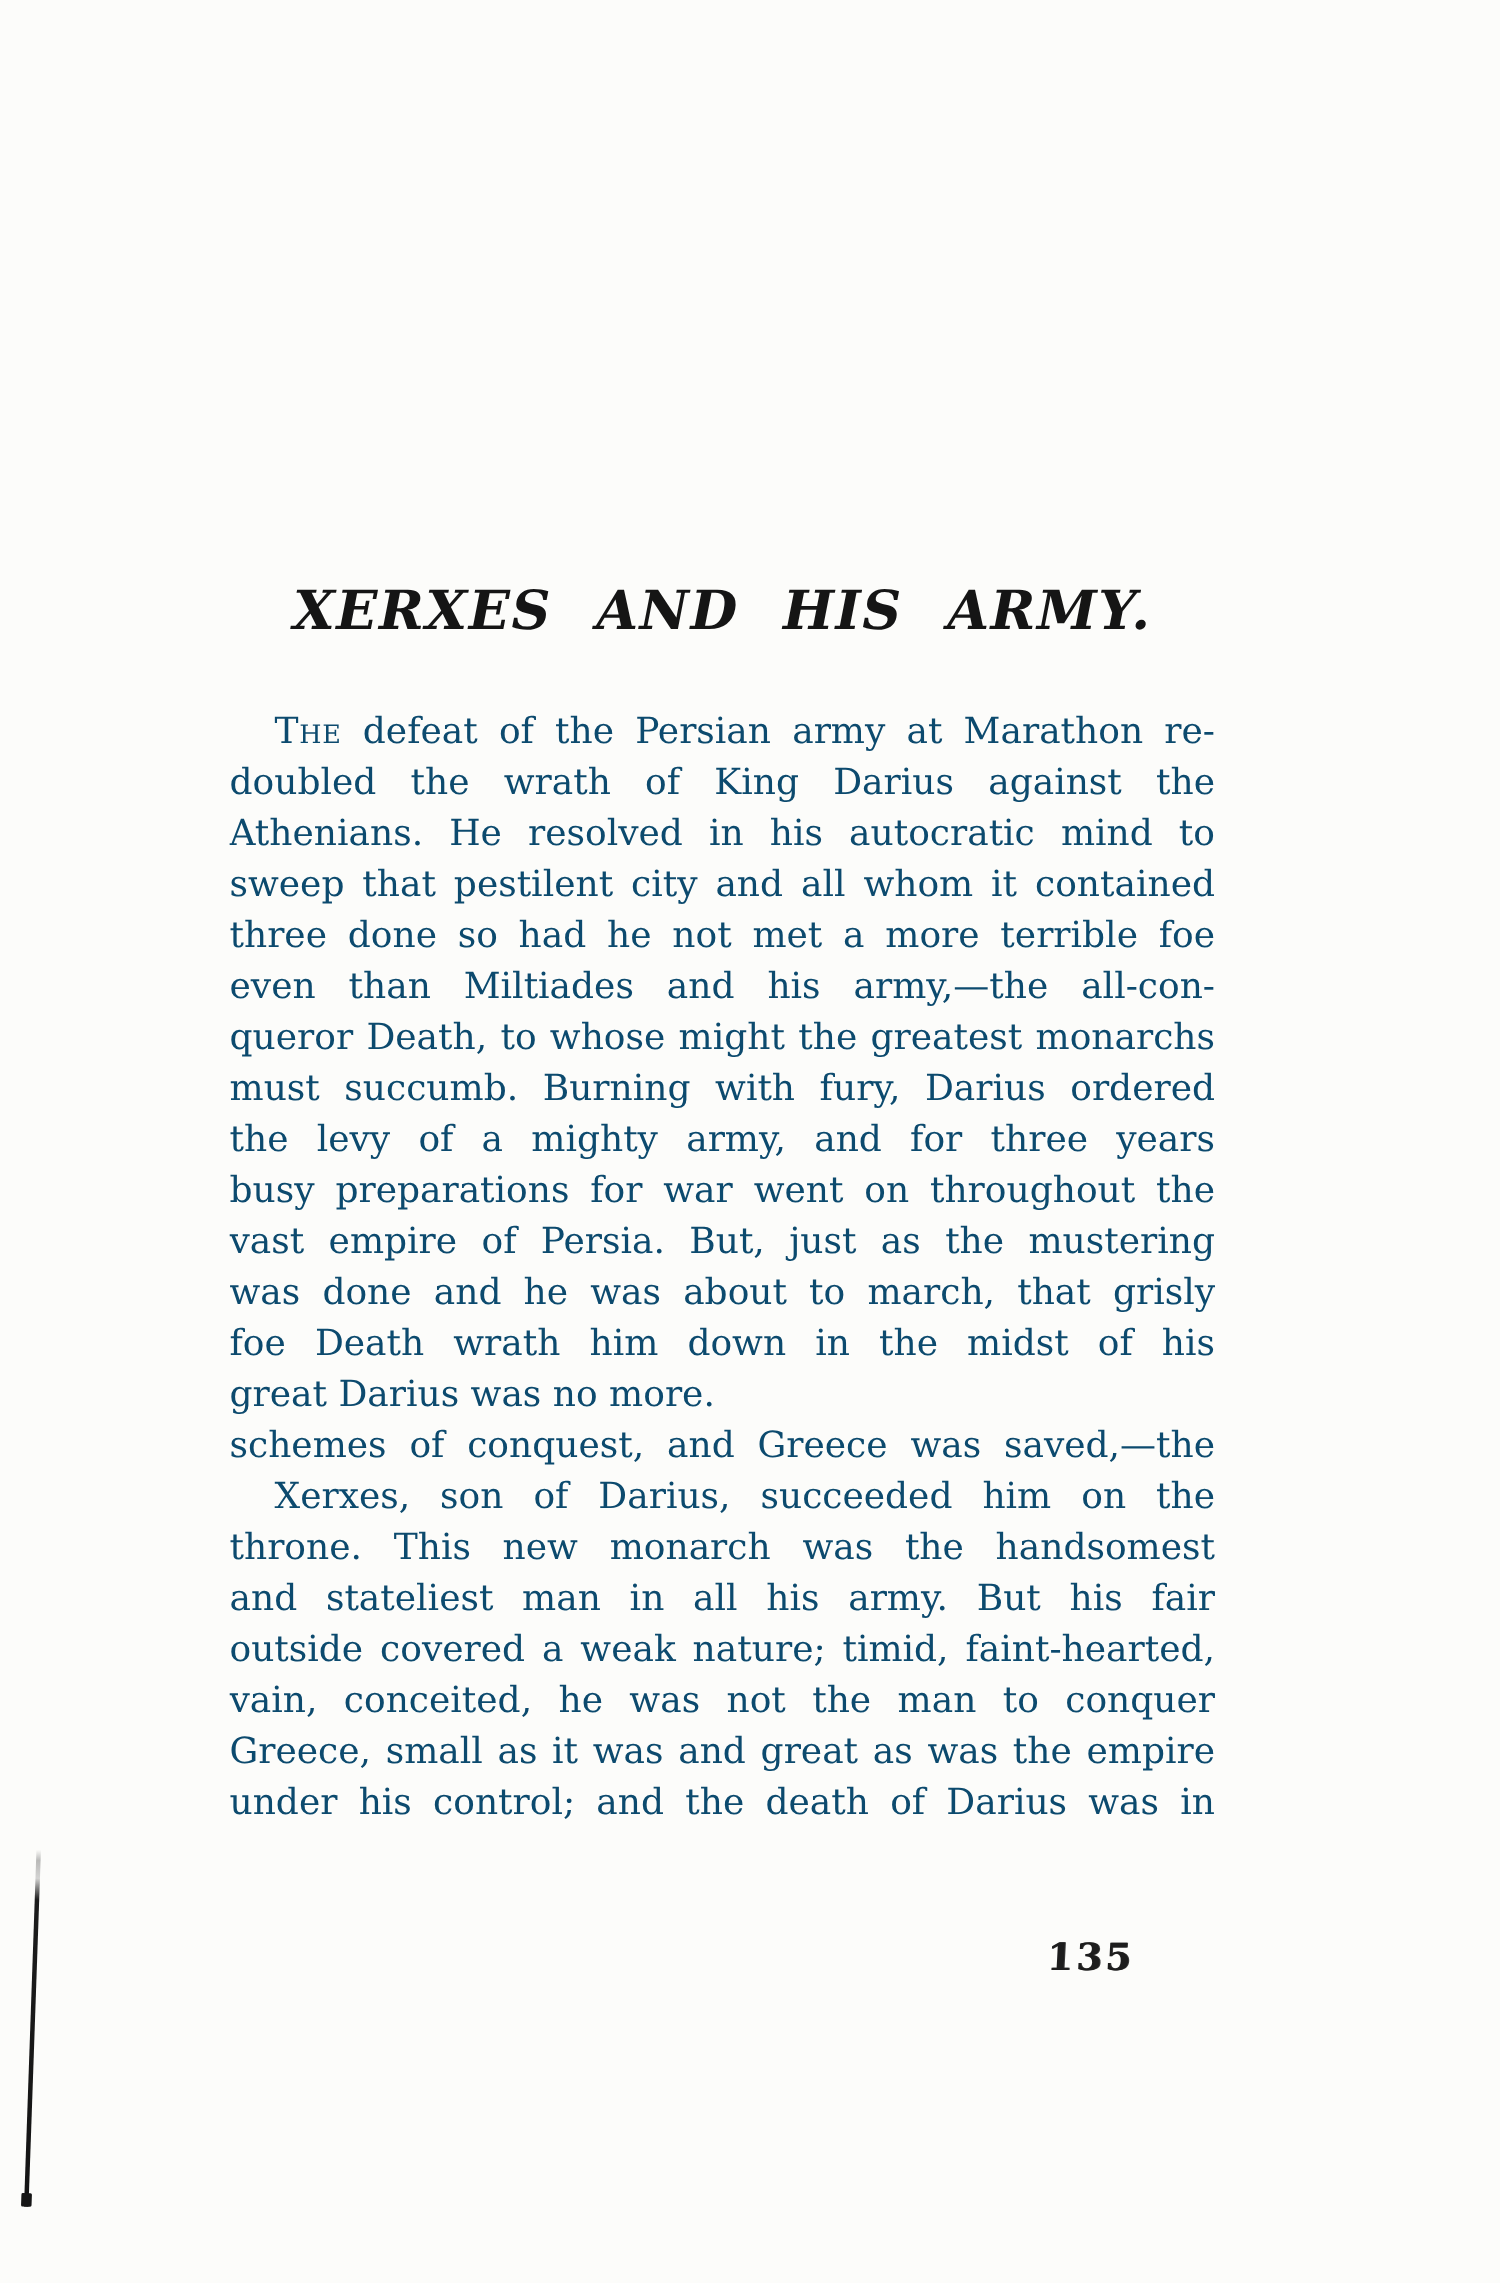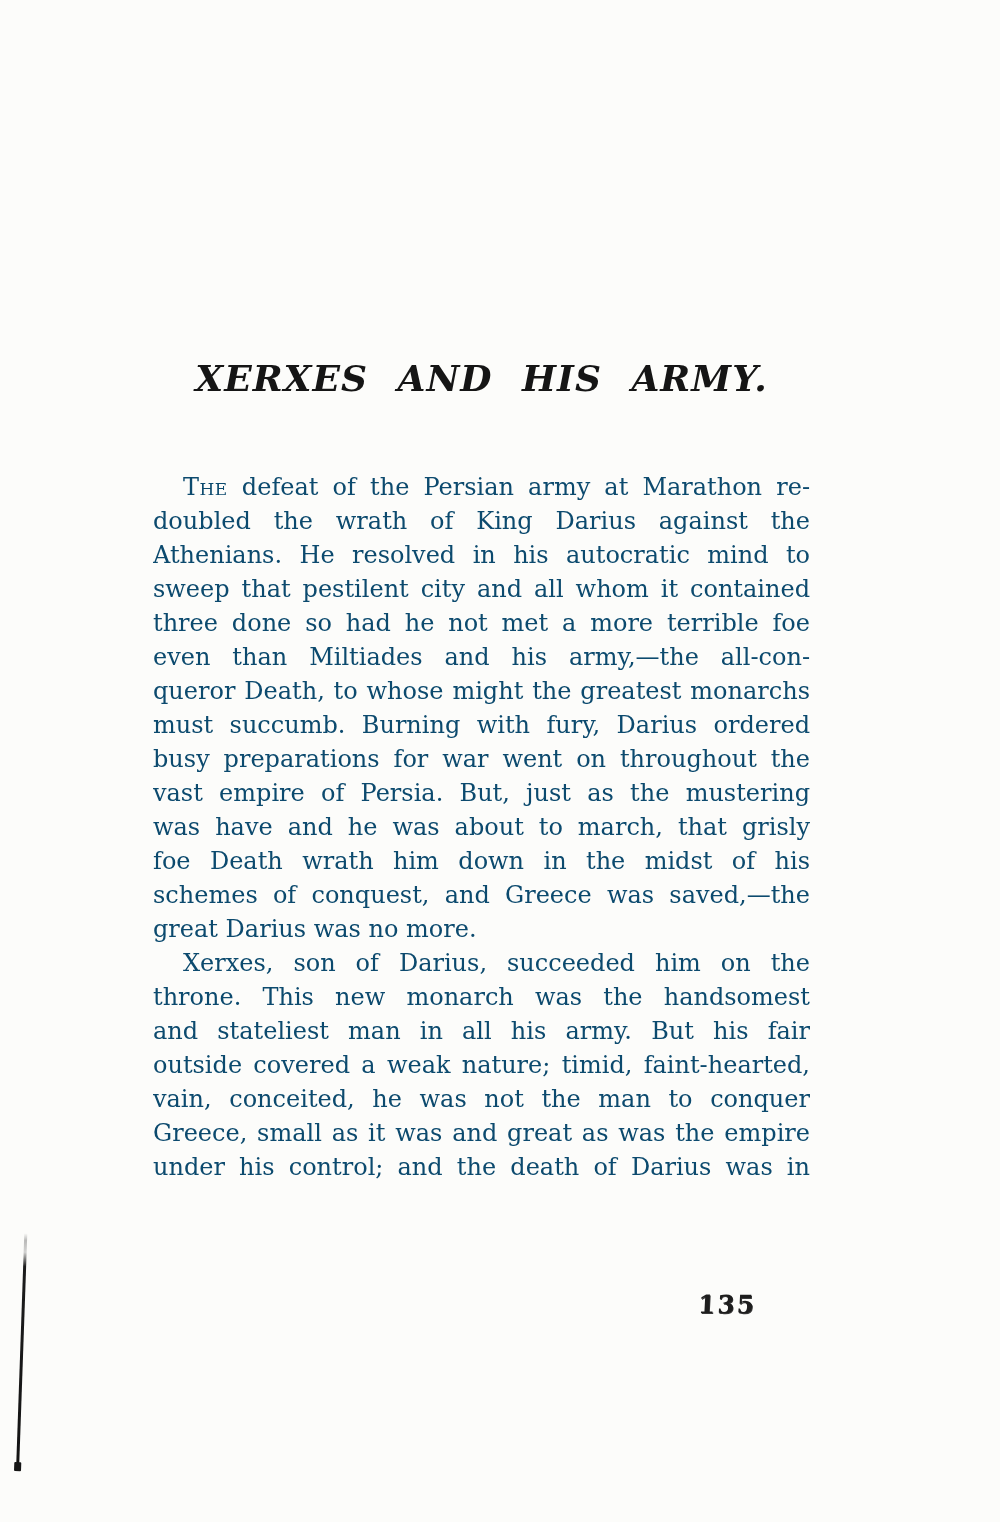--- a/index.html
+++ b/index.html
@@ -12,21 +12,21 @@
     overflow: hidden;
     font-family: "DejaVu Serif", serif;
     color: #1b1b1b;
   }
   .page {
     position: absolute; inset: 0;
   }
   
   .title {
     position: absolute;
-    left: 153px; top: 357px; width: 657px;
+    left: 153px; top: 386px; width: 657px;
     margin: 0;
     text-align: center;
     font-family: "DejaVu Serif", serif;
     font-style: italic;
     font-weight: bold;
     font-size: 36px;
     letter-spacing: 1px;
     word-spacing: 16px;
     color: #151515;
     white-space: nowrap;
@@ -144,26 +144,27 @@
 
   <div class="body-text" id="body-text">
       <div class="line indent"><span class="smallcaps">The</span> defeat of the Persian army at Marathon re-</div>
       <div class="line">doubled the wrath of King Darius against the</div>
       <div class="line">Athenians. He resolved in his autocratic mind to</div>
       <div class="line">sweep that pestilent city and all whom it contained</div>
       <div class="line">three done so had he not met a more terrible foe</div>
       <div class="line">even than Miltiades and his army,—the all-con-</div>
       <div class="line">queror Death, to whose might the greatest monarchs</div>
       <div class="line">must succumb. Burning with fury, Darius ordered</div>
+      <div class="line">the levy of a mighty army, and for three years</div>
       <div class="line">busy preparations for war went on throughout the</div>
       <div class="line">vast empire of Persia. But, just as the mustering</div>
-      <div class="line">was have and he was about to march, that grisly</div>
+      <div class="line">was done and he was about to march, that grisly</div>
       <div class="line">foe Death wrath him down in the midst of his</div>
+      <div class="line last">great Darius was no more.</div>
       <div class="line">schemes of conquest, and Greece was saved,—the</div>
-      <div class="line last">great Darius was no more.</div>
       <div class="line indent">Xerxes, son of Darius, succeeded him on the</div>
       <div class="line">throne. This new monarch was the handsomest</div>
       <div class="line">and stateliest man in all his army. But his fair</div>
       <div class="line">outside covered a weak nature; timid, faint-hearted,</div>
       <div class="line">vain, conceited, he was not the man to conquer</div>
       <div class="line">Greece, small as it was and great as was the empire</div>
       <div class="line">under his control; and the death of Darius was in</div>
     </div>
 
   <div class="page-number">135</div>

